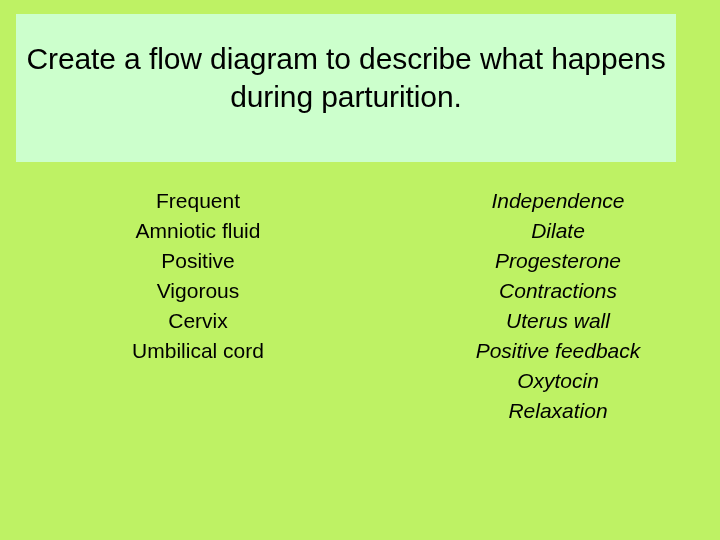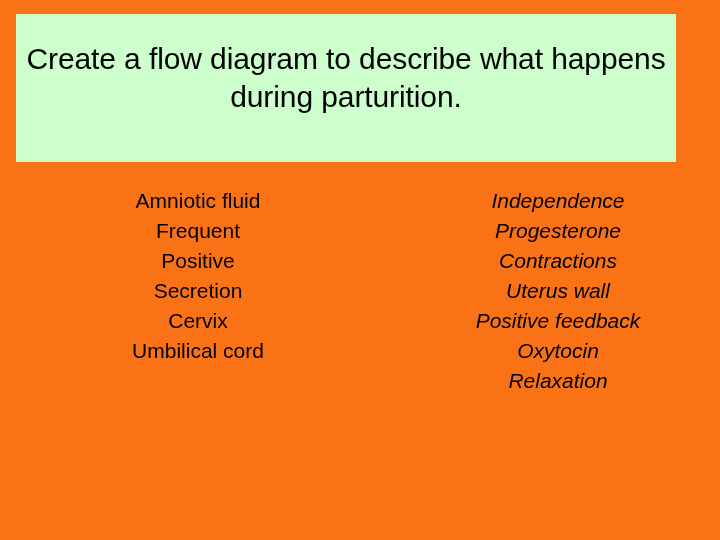--- a/index.html
+++ b/index.html
@@ -13,21 +13,21 @@
     font-family: "Liberation Sans", sans-serif;
     overflow: hidden;
     position: relative;
   }
   #slide {
     position: absolute;
     left: 0;
     top: 0;
     width: 720px;
     height: 540px;
-    background: #f97316;
+    background: #bef264;
   }
   #title-banner {
     position: absolute;
     left: 16px;
     top: 14px;
     width: 660px;
     height: 148px;
     background: #ccffcc;
     display: flex;
     align-items: flex-start;
@@ -79,30 +79,31 @@
 
 <div id="slide">
 
   <div id="title-banner">
     <h1 id="title-text">Create a flow diagram to describe what happens during parturition.</h1>
   </div>
 
   <div id="columns">
 
     <div class="word-column" id="column-left">
+      <div class="word-item">Frequent</div>
       <div class="word-item">Amniotic fluid</div>
-      <div class="word-item">Frequent</div>
       <div class="word-item">Positive</div>
-      <div class="word-item">Secretion</div>
+      <div class="word-item">Vigorous</div>
       <div class="word-item">Cervix</div>
       <div class="word-item">Umbilical cord</div>
     </div>
 
     <div class="word-column" id="column-right">
       <div class="word-item">Independence</div>
+      <div class="word-item">Dilate</div>
       <div class="word-item">Progesterone</div>
       <div class="word-item">Contractions</div>
       <div class="word-item">Uterus wall</div>
       <div class="word-item">Positive feedback</div>
       <div class="word-item">Oxytocin</div>
       <div class="word-item">Relaxation</div>
     </div>
 
   </div>
 

